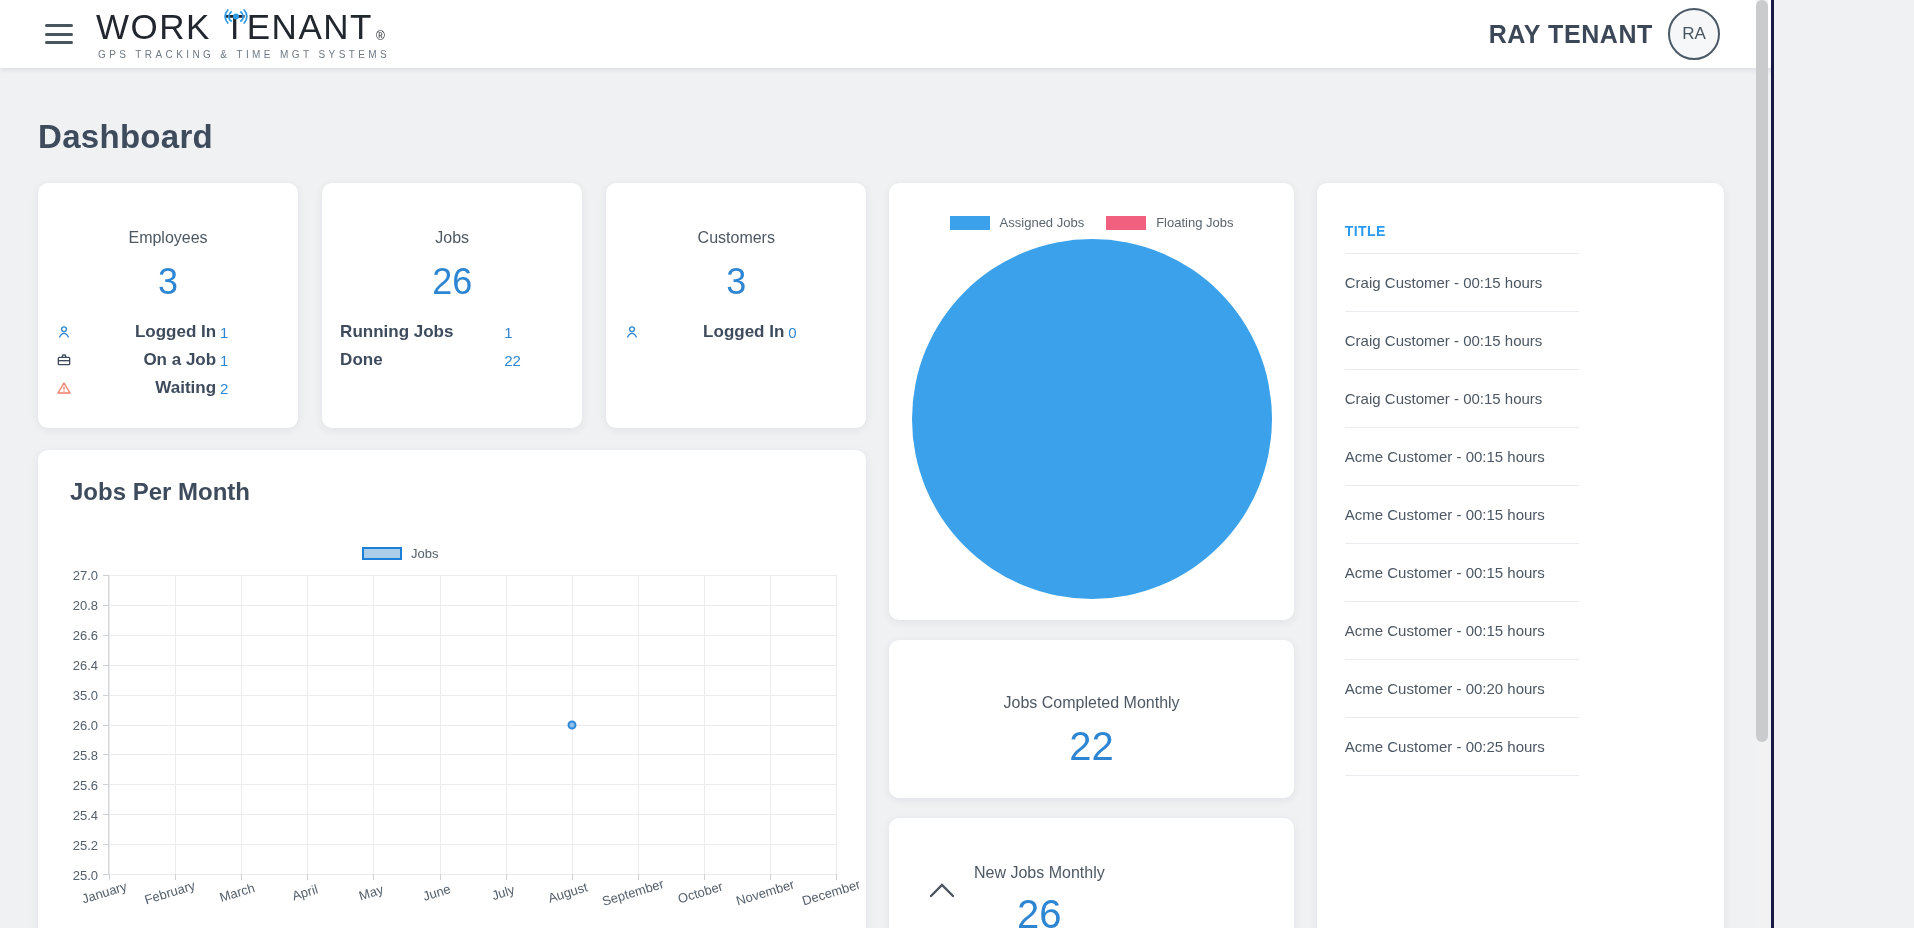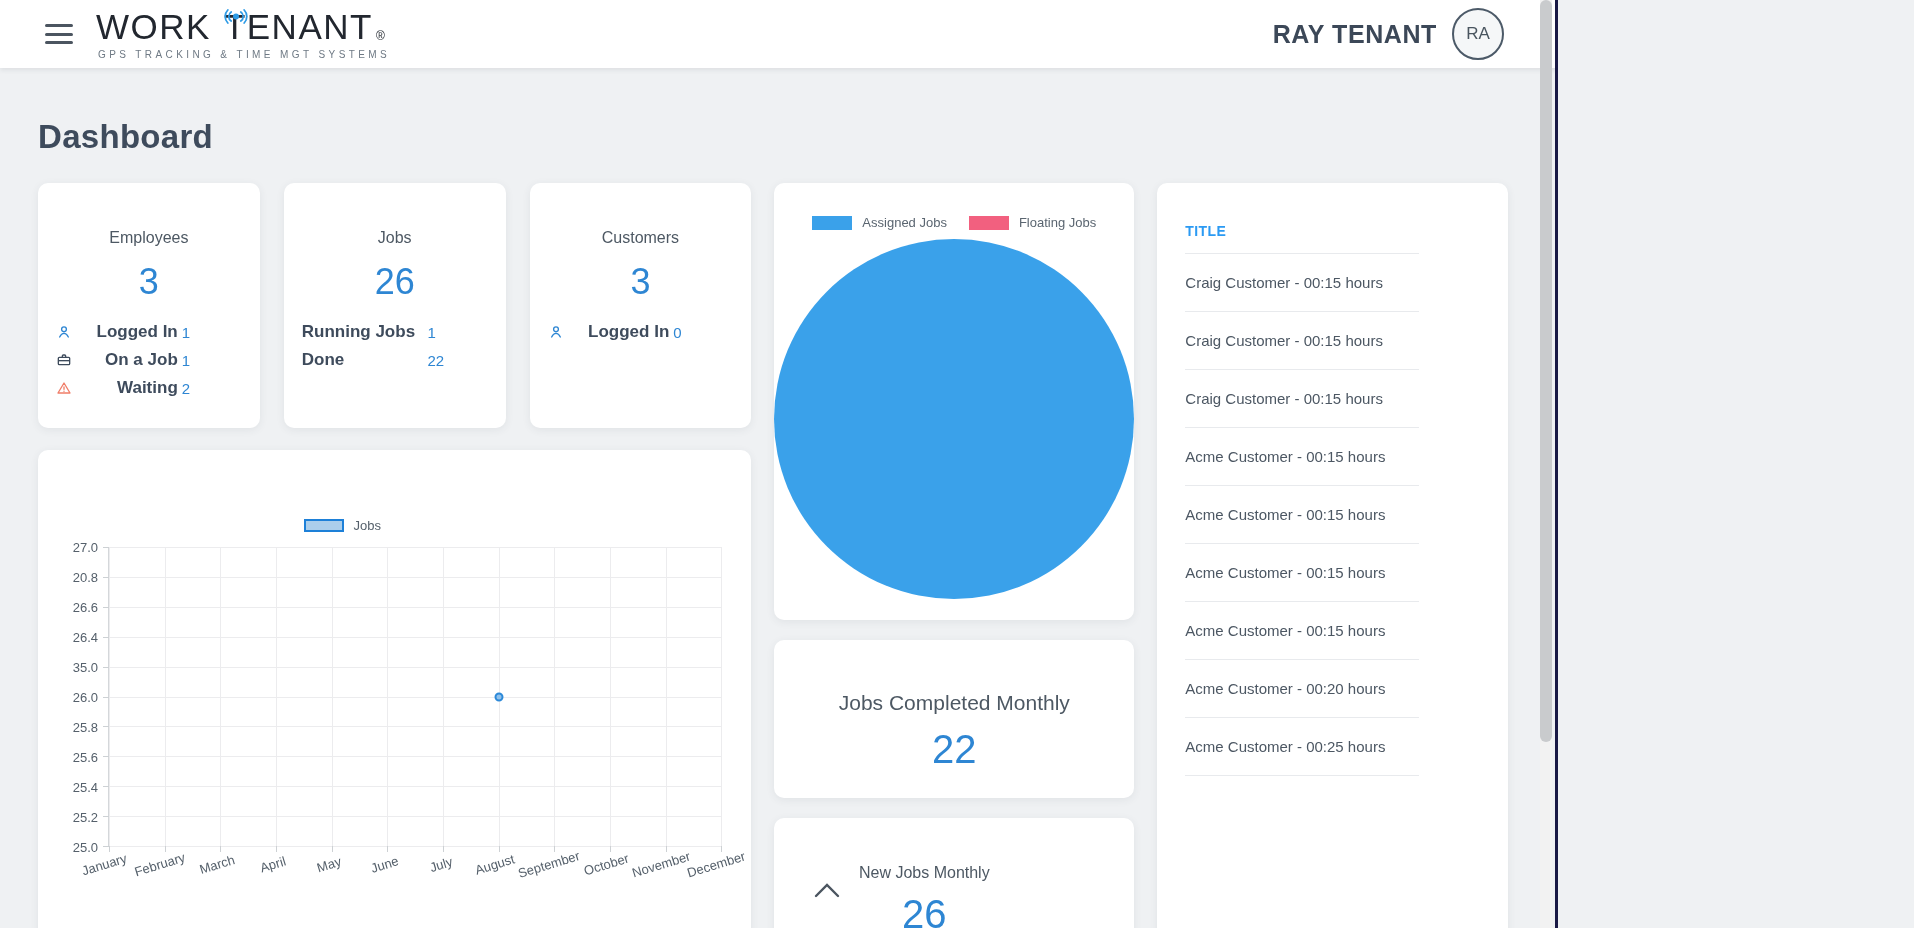--- a/index.html
+++ b/index.html
@@ -1,18 +1,18 @@
 <!DOCTYPE html>
 <html><head>
 <meta charset="utf-8">
 <style>
   * { margin:0; padding:0; box-sizing:border-box; }
   html,body { width:1914px; height:928px; }
   body { font-family:"Liberation Sans","DejaVu Sans",sans-serif; background:#eff1f3; }
-  .app { position:relative; width:1558px; height:928px; overflow:hidden; background:#eff1f3; }
+  .app { position:relative; width:1774px; height:928px; overflow:hidden; background:#eff1f3; }
 
   
   .topbar { height:68px; background:#fff; display:flex; align-items:center;
             padding:0 54px 0 44px; box-shadow:0 2px 5px rgba(30,40,60,.09); position:relative; z-index:5; }
   .hamburger { width:30px; height:24px; display:flex; flex-direction:column; justify-content:space-between;
                background:none; border:none; cursor:pointer; margin-right:22px; padding:2px 1px; }
   .hamburger span { display:block; height:3px; border-radius:2px; background:#4b5560; }
   .brand { display:flex; flex-direction:column; }
   .brand-line { display:flex; align-items:flex-end; color:#22272f; font-size:35px; letter-spacing:1.5px; line-height:1; }
   .alert-wrap { position:relative; margin-left:13px; }
@@ -70,21 +70,21 @@
 
   
   .pie-card { height:437px; padding-top:32px; display:flex; flex-direction:column; align-items:center; }
   .pie-legend { display:flex; gap:22px; align-items:center; }
   .pl-item { display:flex; gap:10px; align-items:center; font-size:13px; color:#5a6570; cursor:pointer; }
   .pl-swatch { width:40px; height:14px; }
   .pie { width:360px; height:360px; border-radius:50%; margin-top:9px; cursor:pointer; }
 
   
   .mini-card { height:158px; display:flex; flex-direction:column; align-items:center; justify-content:center; gap:12px; }
-  .mini-title { font-size:21px; color:#4d5863;margin-top:24px; }
+  .mini-title { font-size:16px; color:#4d5863;margin-top:24px; }
   .mini-value { font-size:40px; color:#2e86d3; }
   .newjobs-card { height:240px; position:relative; padding-top:46px; }
   .nj-inner { width:300px; text-align:center; }
   .nj-title { font-size:16px; color:#4d5863; }
   .nj-value { font-size:40px; color:#2e86d3; margin-top:10px; }
   .nj-chevron { position:absolute; left:38px; top:62px; }
 
   
   .today-card { height:760px; padding:40px 0 0 20px; }
   .tj-title { font-size:16px; color:#4d5863; margin-bottom:18px; }
@@ -234,20 +234,21 @@
                     </span>
                     <span class="stat-val">0</span>
                   </div>
 
               </div>
             </section>
 
         </div>
 
         <section class="card chart-card">
+          <div class="chart-title">Jobs Per Month</div>
           <div class="line-legend">
             <span class="line-swatch"></span>
             <span class="legend-label">Jobs</span>
           </div>
           <div class="line-chart">
             <div class="y-axis">
                 <span class="ylab" style="top: 0%;">27.0</span>
                 <span class="ylab" style="top: 10%;">20.8</span>
                 <span class="ylab" style="top: 20%;">26.6</span>
                 <span class="ylab" style="top: 30%; margin-left: 10px;">26.4</span>

